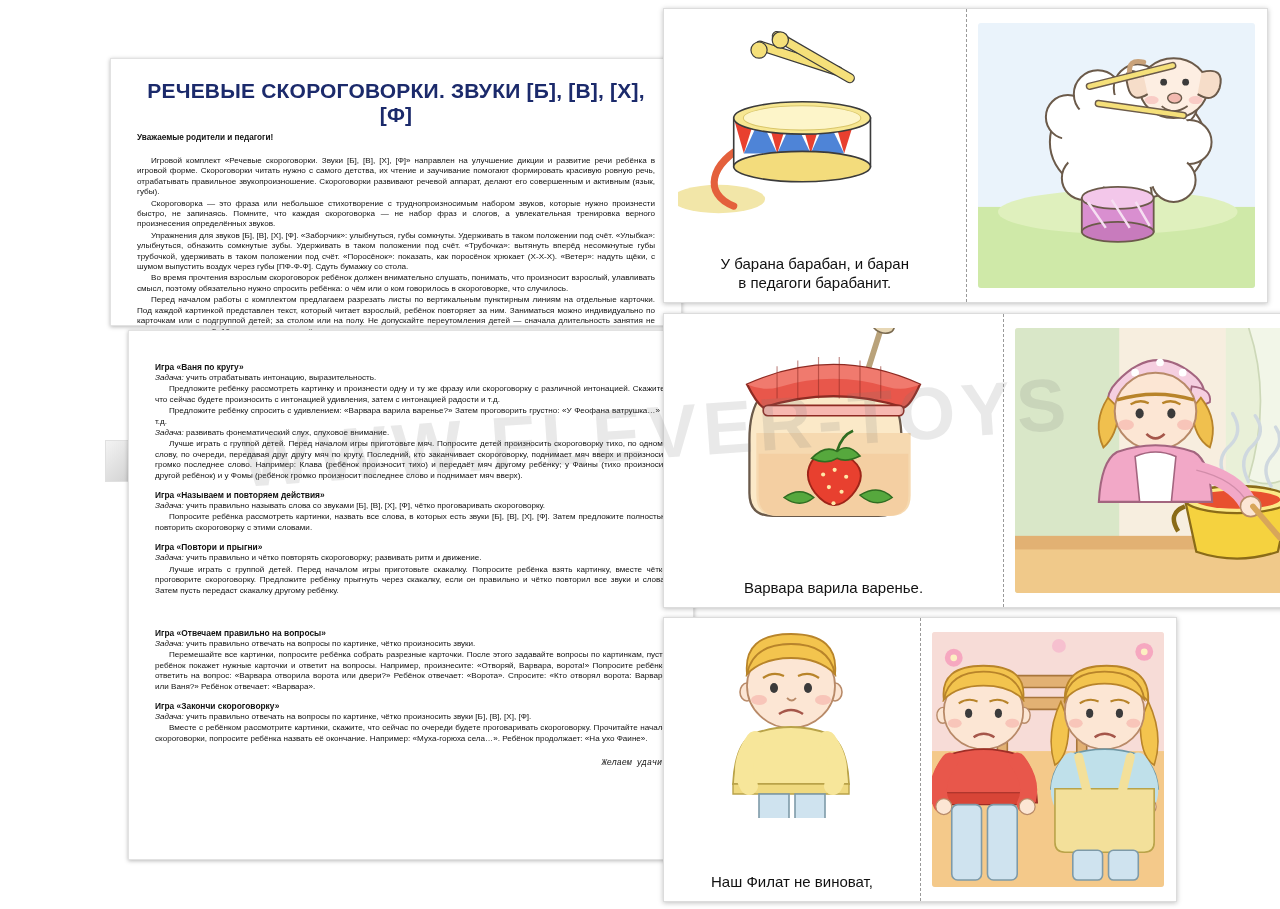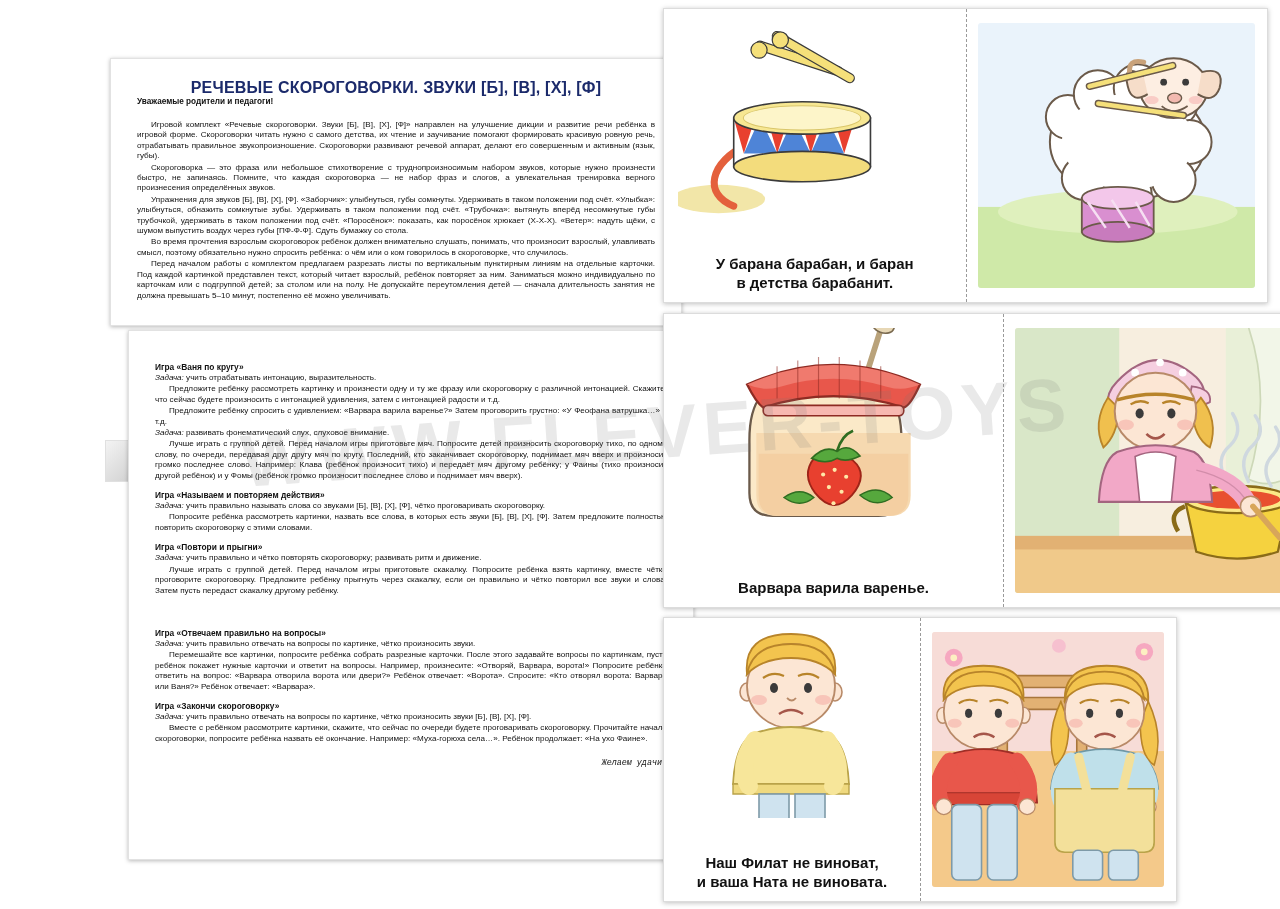--- a/index.html
+++ b/index.html
@@ -24,24 +24,24 @@
     left:110px;top:58px;width:572px;height:268px;
     padding:18px 26px 10px 26px;
   }
   #page-bottom{
     left:128px;top:330px;width:566px;height:530px;
     padding:22px 26px 12px 26px;
   }
   .doc-title{
     text-align:center;
     font-weight:bold;
-    font-size:16px;
+    font-size:21px;
     letter-spacing:.2px;
     color:#1b2a6b;
-    margin:2px 0 0 0;
+    margin:2px 0 6px 0;
   }
   .lead{
     font-weight:bold;
     font-size:8.2px;
     color:#111;
     margin:0 0 14px 0;
   }
   p.body{
     font-size:8.1px;
     line-height:10.4px;
@@ -96,21 +96,21 @@
   .card-right{right:0;}
   .pic{
     position:absolute;left:14px;right:14px;top:14px;
     height:195px;
     border-radius:3px;
     overflow:hidden;
   }
   .caption{
     position:absolute;left:6px;right:6px;bottom:10px;
     text-align:center;
-    font-weight:bold;
+    font-weight:normal;
     font-size:15px;
     line-height:19px;
     color:#111;
     margin-top:11px;
   }
   .pic-right{
     position:absolute;left:12px;right:12px;top:14px;bottom:14px;
     border-radius:3px;overflow:hidden;
   }
 
@@ -224,21 +224,21 @@
             <polygon points="98,130 131,130 114,95" opacity="0.85"></polygon>
             <polygon points="131,130 164,130 147,95" opacity="0.85"></polygon>
           </g>
           <ellipse cx="122.5" cy="95" rx="67.5" ry="16" fill="#f7e792" stroke="#3b3b3b" stroke-width="1.6"></ellipse>
           <ellipse cx="122.5" cy="95" rx="58" ry="12" fill="#fdf5c9" stroke="#d9c66b" stroke-width="1"></ellipse>
           <ellipse cx="122.5" cy="143" rx="67.5" ry="15" fill="#f3dc7c" stroke="#3b3b3b" stroke-width="1.6"></ellipse>
         </svg>
       </div>
       <div class="caption">
         <div>У барана барабан, и баран</div>
-        <div>в детства барабанит.</div>
+        <div>в педагоги барабанит.</div>
       </div>
     </div>
     <div class="dashed"></div>
     <div class="card-half card-right">
       <div class="pic-right">
         <svg viewBox="0 0 278 267" width="100%" height="100%" preserveAspectRatio="xMidYMid slice">
           <rect width="278" height="267" fill="#eaf3fb"></rect>
           <rect y="185" width="278" height="82" fill="#cfe9a8"></rect>
           <ellipse cx="140" cy="190" rx="120" ry="22" fill="#dff0bd"></ellipse>
 
@@ -424,21 +424,20 @@
             <path d="M12 106 q-18 26 -6 46" stroke="#f7e69a" stroke-width="18" fill="none" stroke-linecap="round"></path>
             <path d="M84 106 q18 26 6 46" stroke="#f7e69a" stroke-width="18" fill="none" stroke-linecap="round"></path>
 
             <rect x="16" y="160" width="30" height="30" fill="#cfe3ef" stroke="#7e9aa8" stroke-width="1.6"></rect>
             <rect x="52" y="160" width="30" height="30" fill="#cfe3ef" stroke="#7e9aa8" stroke-width="1.6"></rect>
           </g>
         </svg>
       </div>
       <div class="caption">
         <div>Наш Филат не виноват,</div>
-        <div>и ваша Ната не виновата.</div>
       </div>
     </div>
     <div class="dashed"></div>
     <div class="card-half card-right">
       <div class="pic-right">
         <svg viewBox="0 0 278 257" width="100%" height="100%" preserveAspectRatio="xMidYMid slice">
           <rect width="278" height="257" fill="#f4eadd"></rect>
           <rect x="0" y="0" width="278" height="120" fill="#f7dcd7"></rect>
           <rect x="0" y="120" width="278" height="137" fill="#f4c98a"></rect>
 

